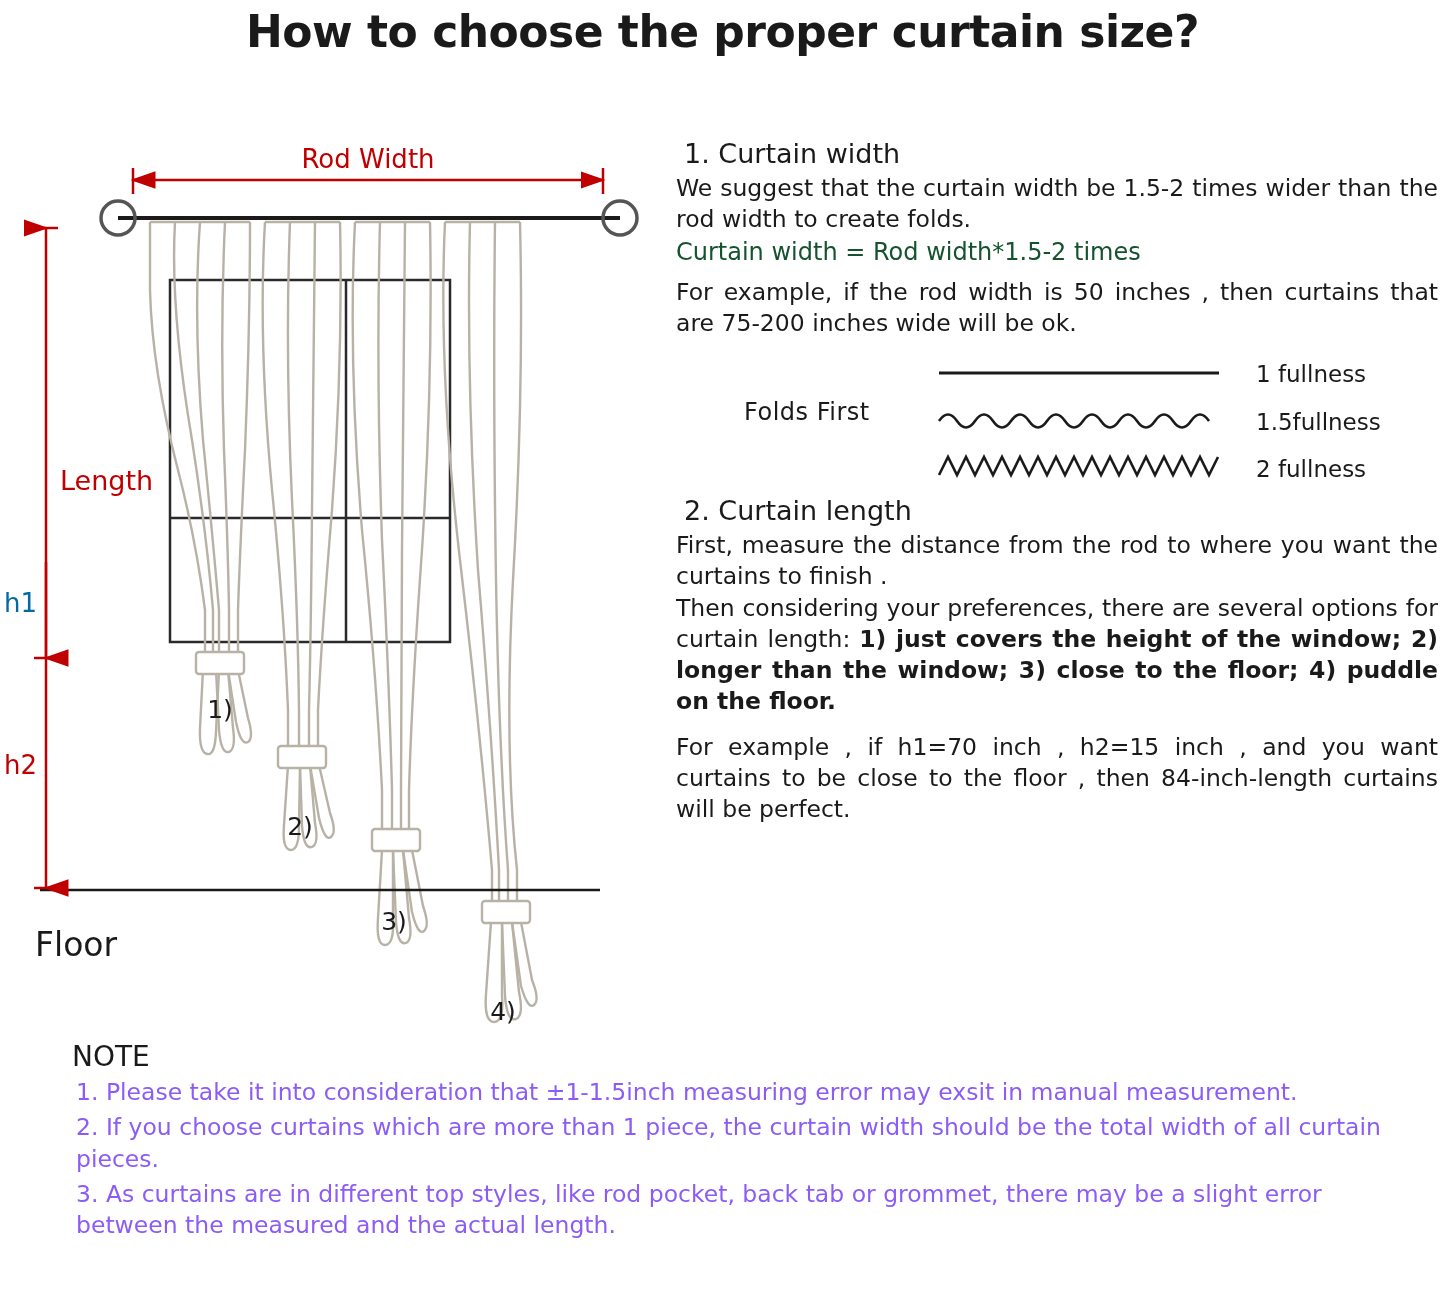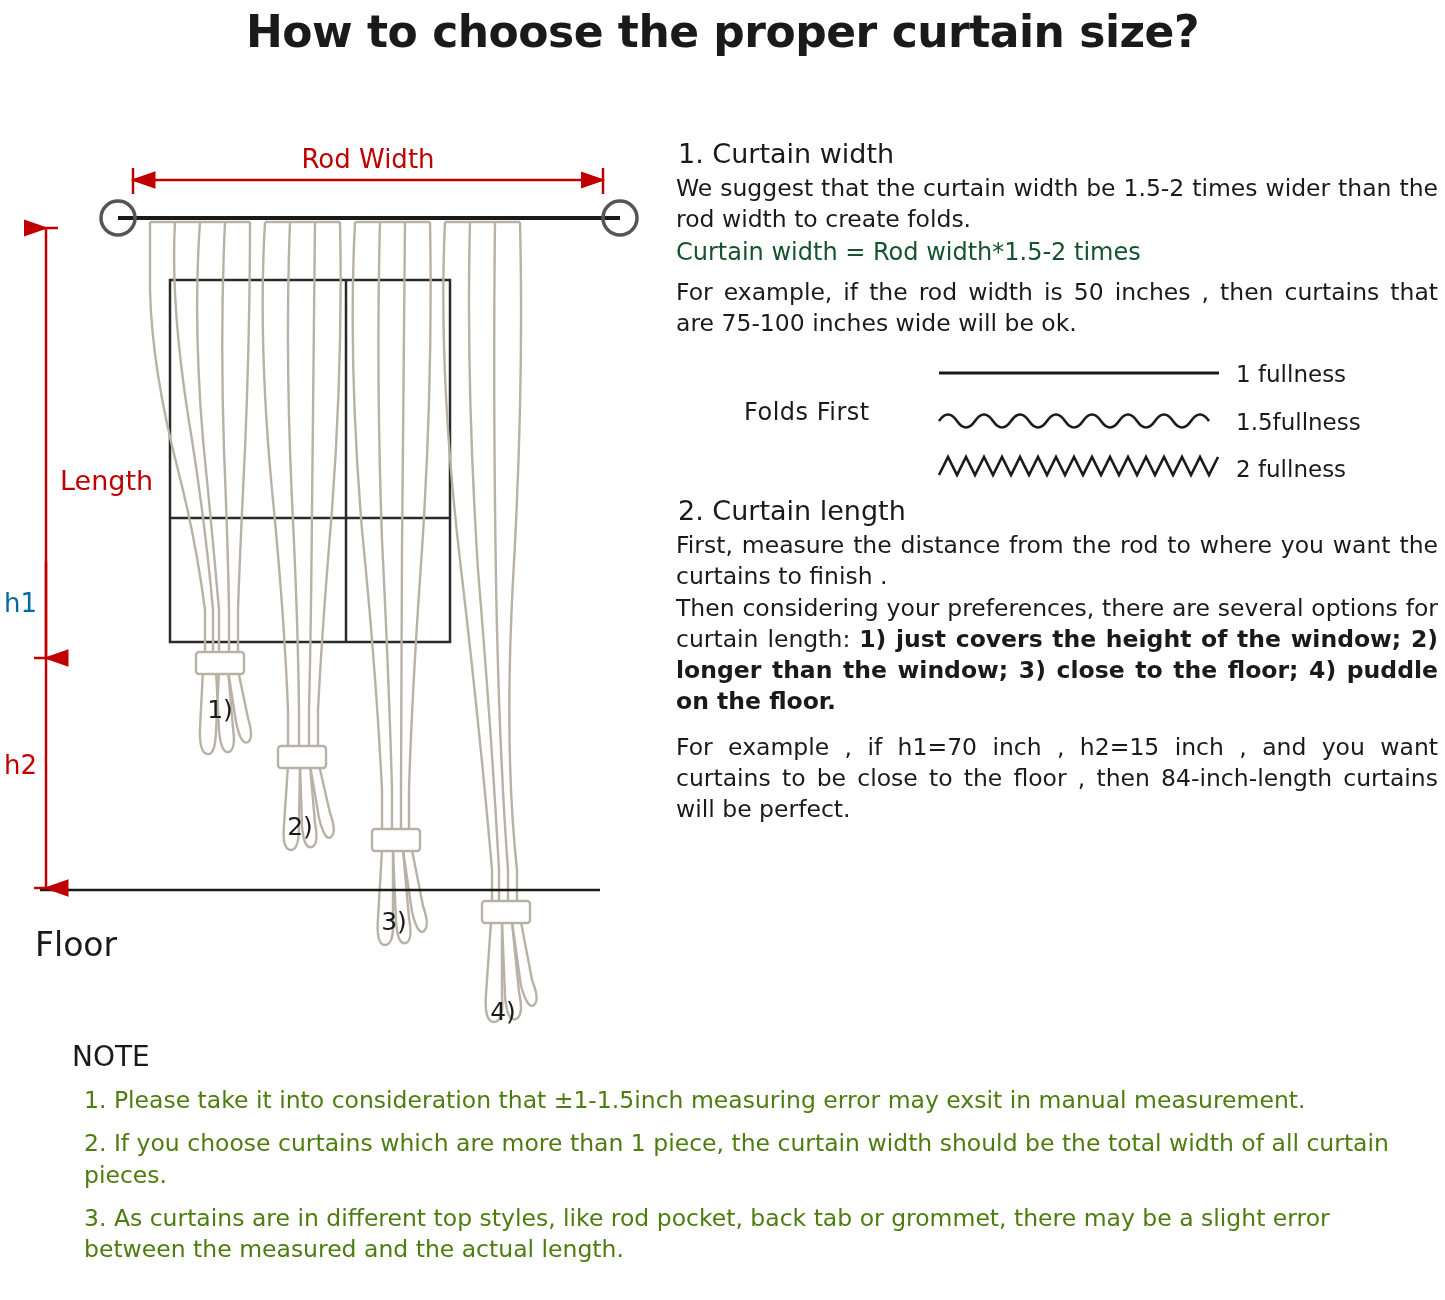--- a/index.html
+++ b/index.html
@@ -55,21 +55,21 @@
   
   .right {
     position: absolute;
     left: 676px;
     top: 138px;
     width: 762px;
   }
   .heading {
     font-size: 27px;
     color: #1a1a1a;
-    margin: 0 0 4px 2px;
+    margin: 0 0 4px 8px;
     font-weight: normal;
   }
   .para {
     font-size: 23.5px;
     line-height: 1.33;
     color: #1a1a1a;
     margin: 0;
     text-align: justify;
     text-justify: inter-word;
   }
@@ -96,20 +96,21 @@
   }
   .folds-svg {
     position: absolute;
     left: 258px;
     top: 0;
   }
   .folds-legend {
     position: absolute;
     font-size: 23px;
     color: #1a1a1a;
+    margin-left: 20px;
   }
   .fl1 { left: 560px; top: 8px; }
   .fl2 { left: 560px; top: 56px; }
   .fl3 { left: 560px; top: 103px; text-align: right; }
 
   .sec2 { margin-top: 14px; }
   .gap { height: 14px; }
 
   
   .note {
@@ -120,22 +121,22 @@
   }
   .note-title {
     font-size: 28px;
     color: #1a1a1a;
     margin: 0 0 4px 0;
     font-weight: normal;
   }
   .note-item {
     font-size: 23.5px;
     line-height: 1.33;
-    color: #4d7c0f;
-    margin: 12px;
+    color: #8b5cf6;
+    margin: 4px;
   }
 </style>
 </head>
 <body>
 
 <div class="page">
 
   <div class="title">How to choose the proper curtain size?</div>
 
   <div class="diagram">
@@ -239,21 +240,21 @@
     <div style="position:absolute;left:4px;top:478px;font-size:26px;color:#0369a1;">h1</div>
     <div style="position:absolute;left:4px;top:640px;font-size:26px;color:#c00000;">h2</div>
     <div class="floor-label">Floor</div>
   </div>
 
   <div class="right">
 
     <h2 class="heading">1. Curtain width</h2>
     <p class="para">We suggest that the curtain width be 1.5-2 times wider than the rod width to create folds.</p>
     <p class="strongline">Curtain width = Rod width*1.5-2 times</p>
-    <p class="para">For example, if the rod width is 50 inches , then curtains that are 75-100 inches wide will be ok.</p>
+    <p class="para">For example, if the rod width is 50 inches , then curtains that are 75-200 inches wide will be ok.</p>
 
     <div class="folds">
       <div class="folds-label">Folds First</div>
       <svg class="folds-svg" width="290" height="128" viewBox="0 0 290 128" xmlns="http://www.w3.org/2000/svg">
         <line x1="5" y1="20" x2="285" y2="20" stroke="#1a1a1a" stroke-width="3"></line>
         <path d="M5 68 q9 -13 18 0 t18 0 t18 0 t18 0 t18 0 t18 0 t18 0 t18 0 t18 0 t18 0 t18 0 t18 0 t18 0 t18 0 t18 0" fill="none" stroke="#1a1a1a" stroke-width="2.6"></path>
         <polyline points="5,122 14,104 23,122 32,104 41,122 50,104 59,122 68,104 77,122 86,104 95,122 104,104 113,122 122,104 131,122 140,104 149,122 158,104 167,122 176,104 185,122 194,104 203,122 212,104 221,122 230,104 239,122 248,104 257,122 266,104 275,122 284,104" fill="none" stroke="#1a1a1a" stroke-width="2.6"></polyline>
       </svg>
       <div class="folds-legend fl1">1 fullness</div>
       <div class="folds-legend fl2">1.5fullness</div>

